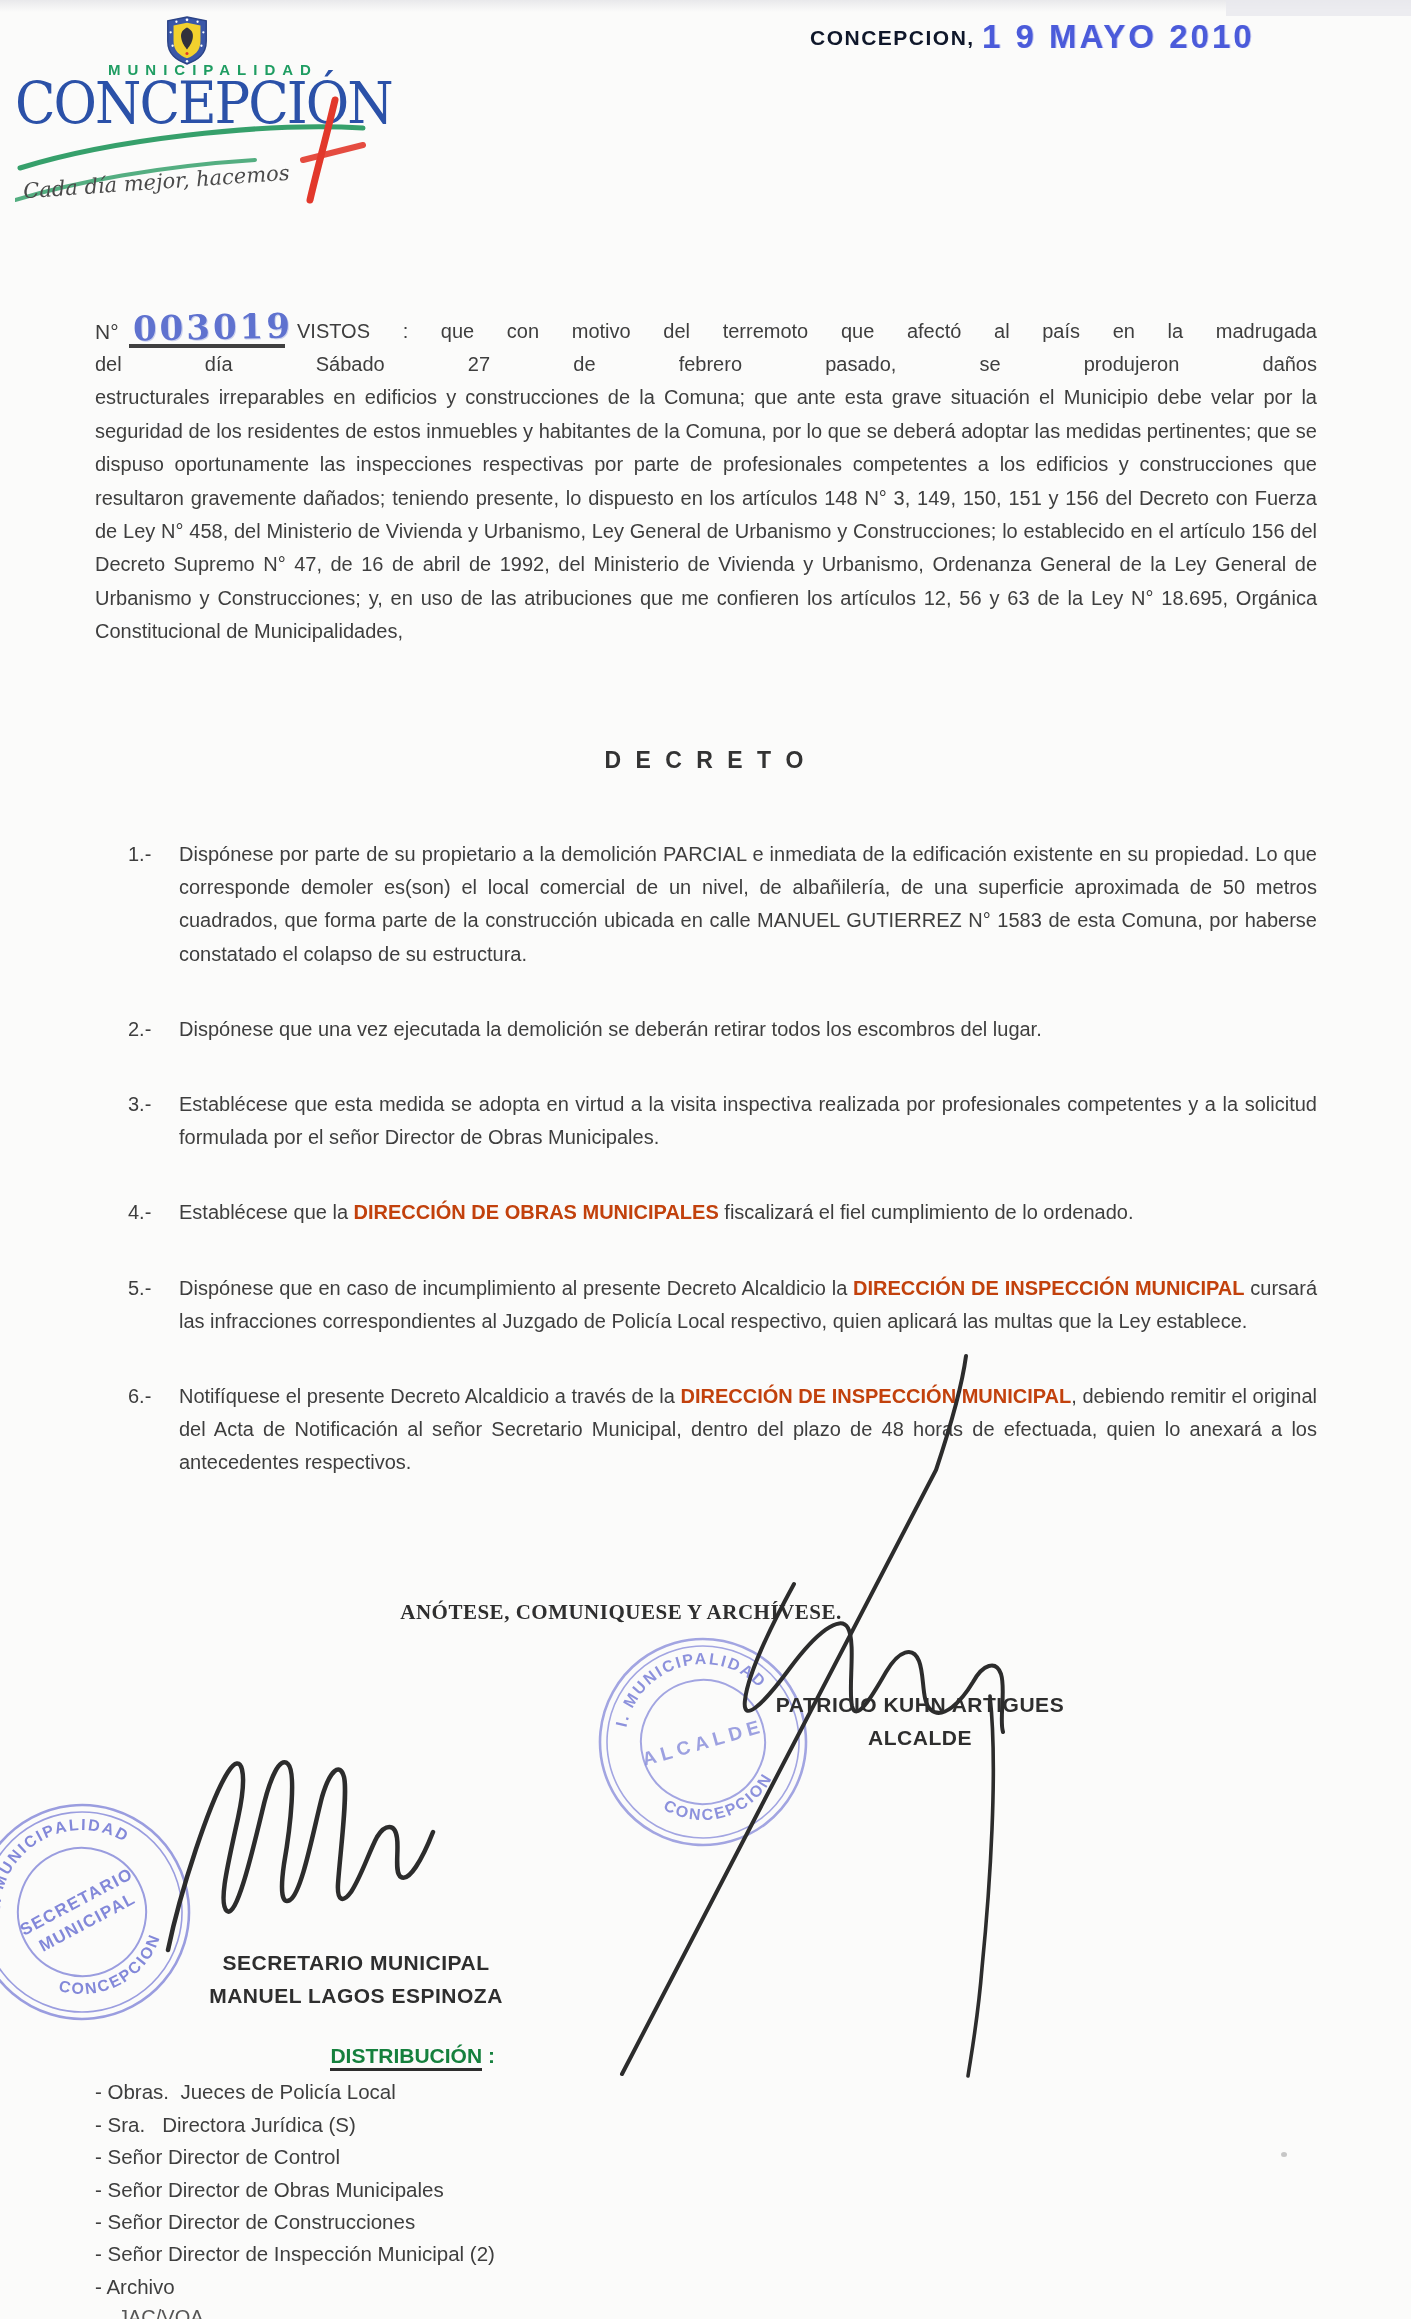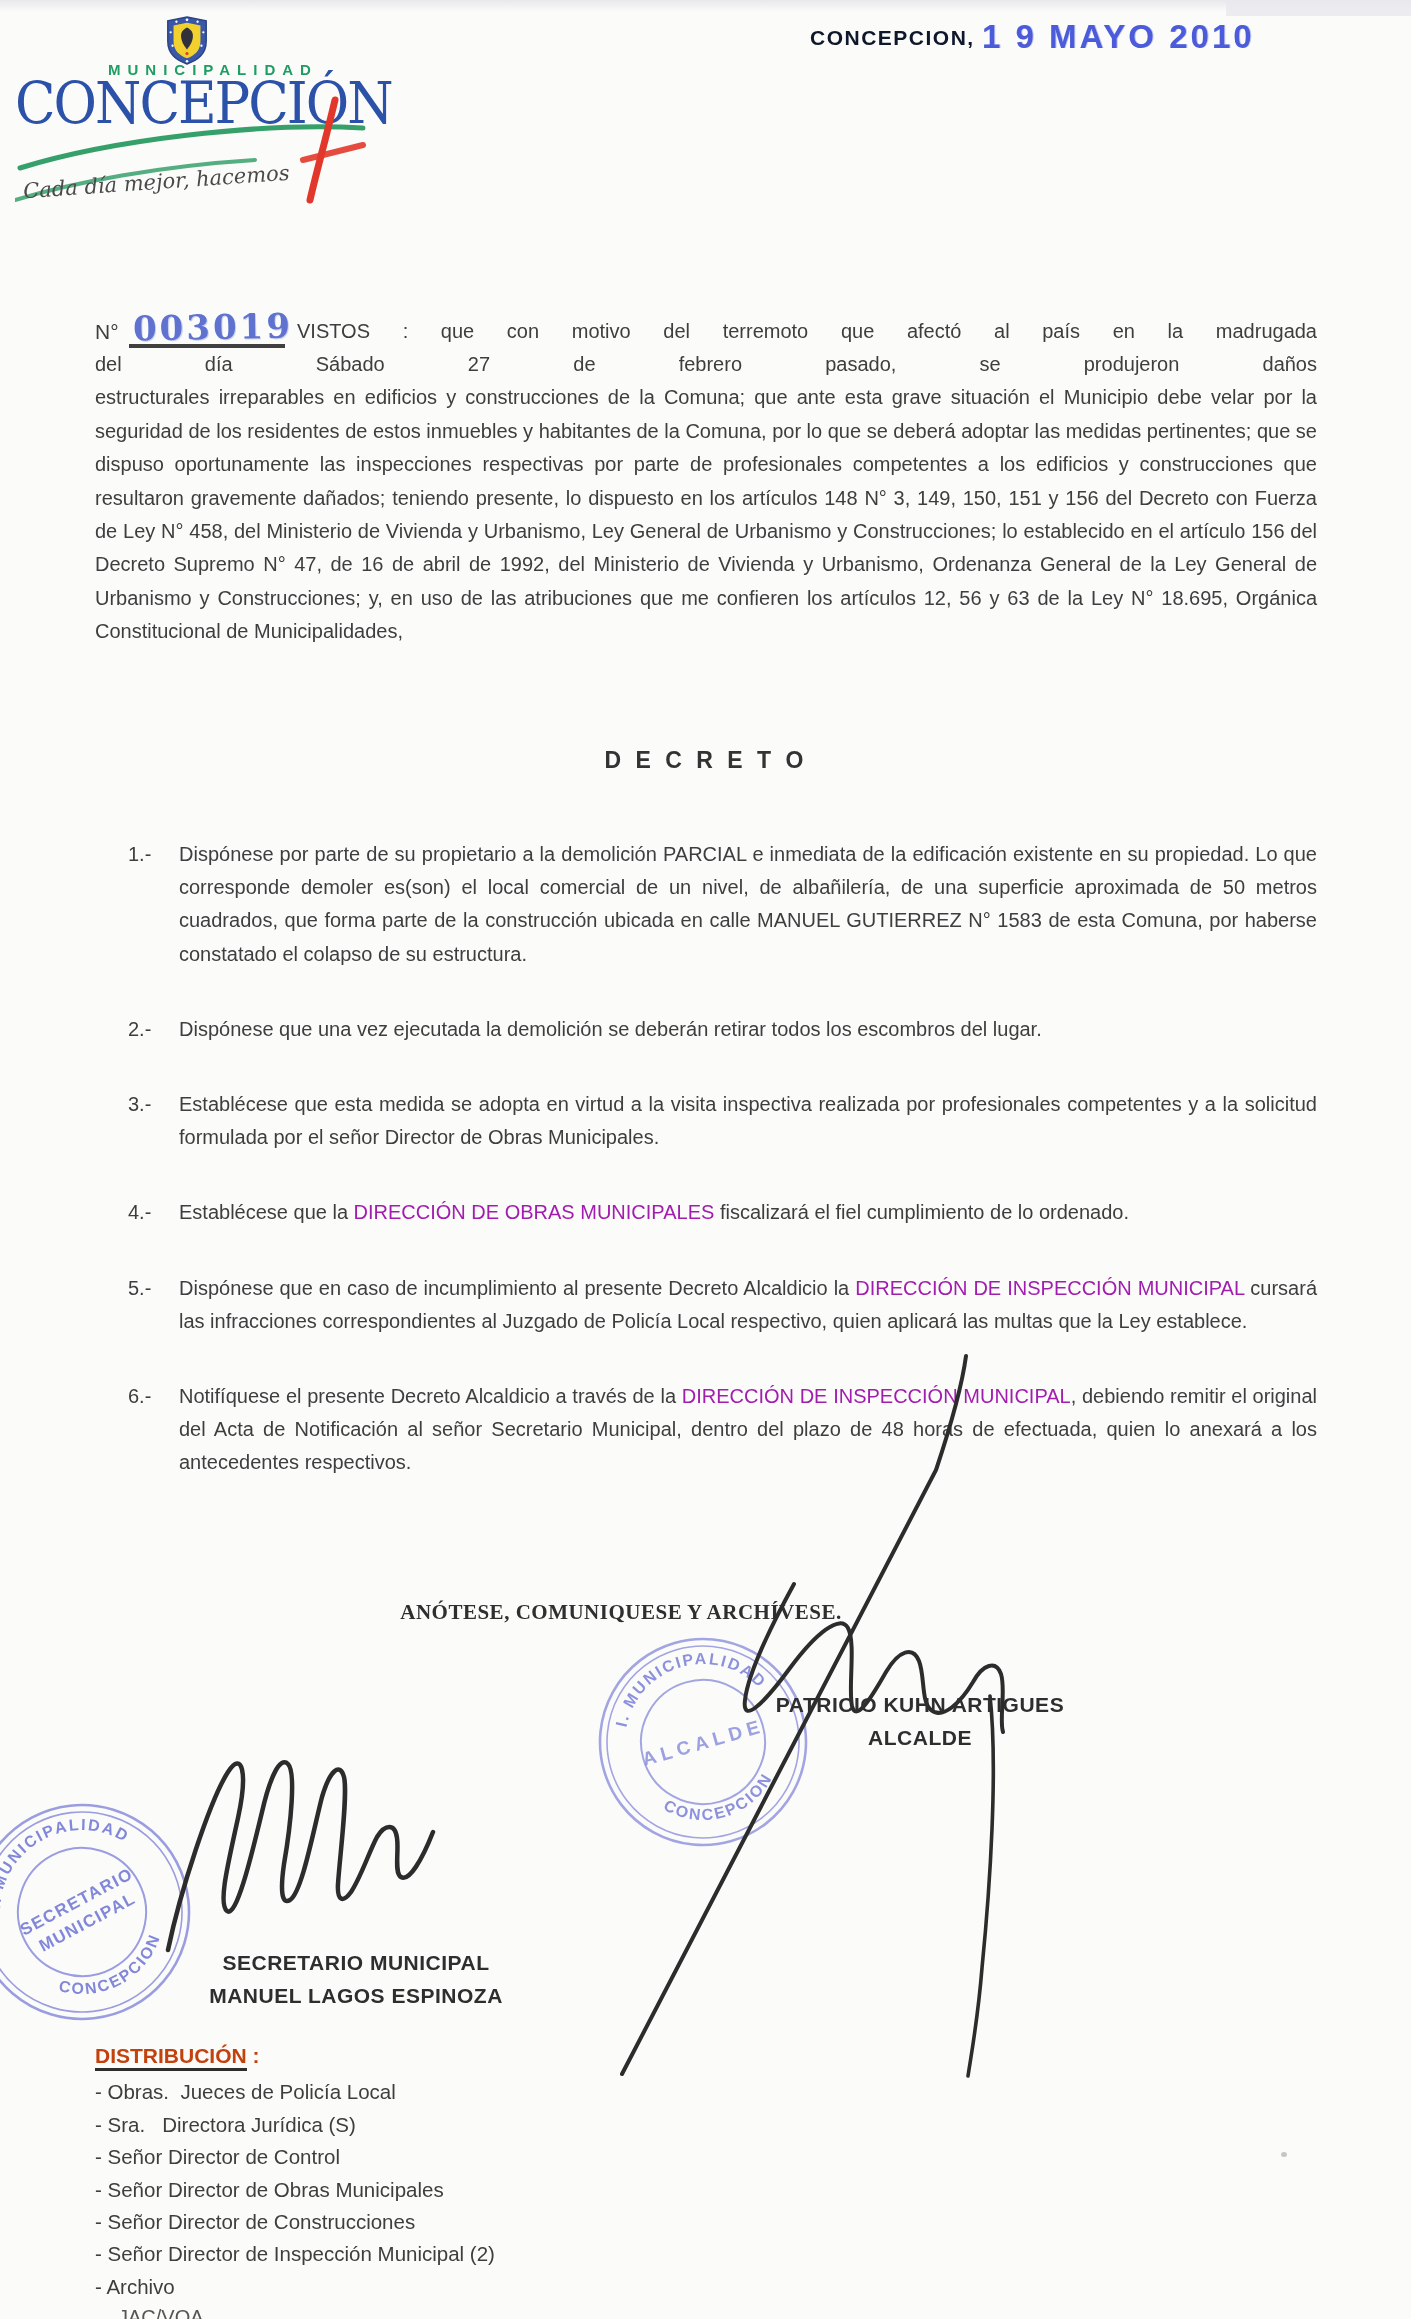--- a/index.html
+++ b/index.html
@@ -40,36 +40,36 @@
     text-shadow:1px 1px 0 rgba(84,104,204,.3);}
   .v-line1{flex:1;text-align:justify;text-align-last:justify;}
   .v-line2{text-align:justify;text-align-last:justify;}
   .v-rest{text-align:justify;}
   
   .decreto-heading{position:absolute;left:95px;top:723px;width:1222px;text-align:center;
     font-size:23px;font-weight:bold;letter-spacing:4px;color:#333;margin-top:24px;}
   .decree{position:absolute;left:95px;top:838px;width:1222px;font-size:20px;line-height:33.2px;}
   .decree-item{position:relative;padding-left:84px;text-align:justify;margin-bottom:42px;}
   .item-num{position:absolute;left:33px;top:0;}
-  .bold{font-weight:normal;color:#a21caf;}
+  .bold{font-weight:bold;color:#c2410c;}
   .closing-line{position:absolute;left:95px;top:1600px;width:1222px;text-align:center;
     font-size:21px;font-weight:bold;color:#2f2f2f;transform:translateX(-85px);letter-spacing:.5px;font-family:Liberation Serif, serif;}
   
   .stamp{position:absolute;opacity:.85;}
   .stamp-left{left:-42px;top:1788px;transform:rotate(-28deg);}
   .stamp-right{left:583px;top:1622px;transform:rotate(-16deg);opacity:.78;}
   .sig-secretary{position:absolute;left:150px;top:1742px;}
   .sig-mayor{position:absolute;left:558px;top:1328px;}
   .name-block{position:absolute;text-align:center;font-weight:bold;color:#2e2e2e;
     font-size:21px;line-height:33px;letter-spacing:.5px;}
   .name-secretary{left:138px;top:1946px;width:436px;}
   .name-mayor{left:728px;top:1688px;width:384px;}
   
   .distribution{position:absolute;left:95px;top:2040px;font-size:20.5px;line-height:32.4px;}
-  .dist-heading{font-weight:bold;font-size:21px;margin-bottom:4px;color:#c2410c;}
+  .dist-heading{font-weight:bold;font-size:21px;margin-bottom:4px;color:#15803d;text-align:right;}
   .dist-underline{border-bottom:3px solid #2d2d2d;padding-bottom:1px;}
   .dist-item{white-space:pre;}
   .footer-initials{position:absolute;left:118px;top:2306px;font-size:20px;color:#555;}
   
   .stamp text{font-family:"Liberation Sans",sans-serif;fill:#6e74d4;font-weight:bold;}
 </style>
 </head>
 <body>
 
 <div class="page">

